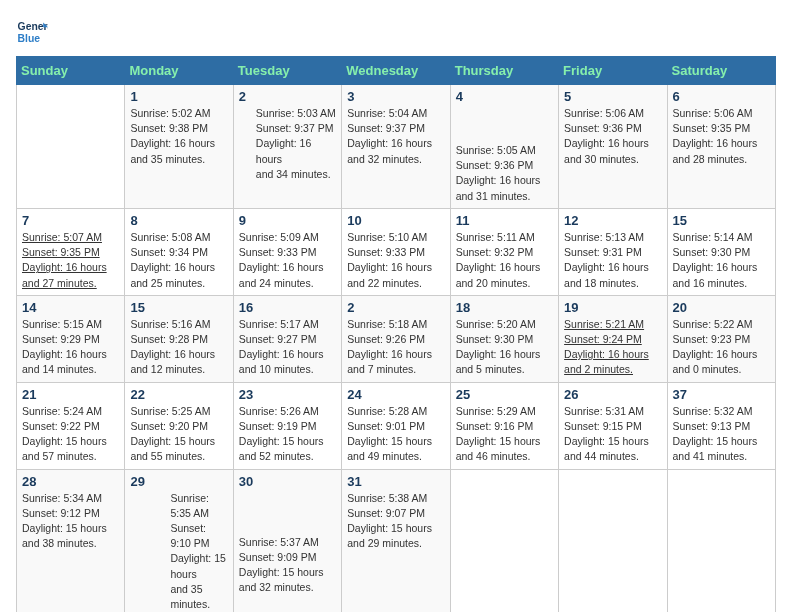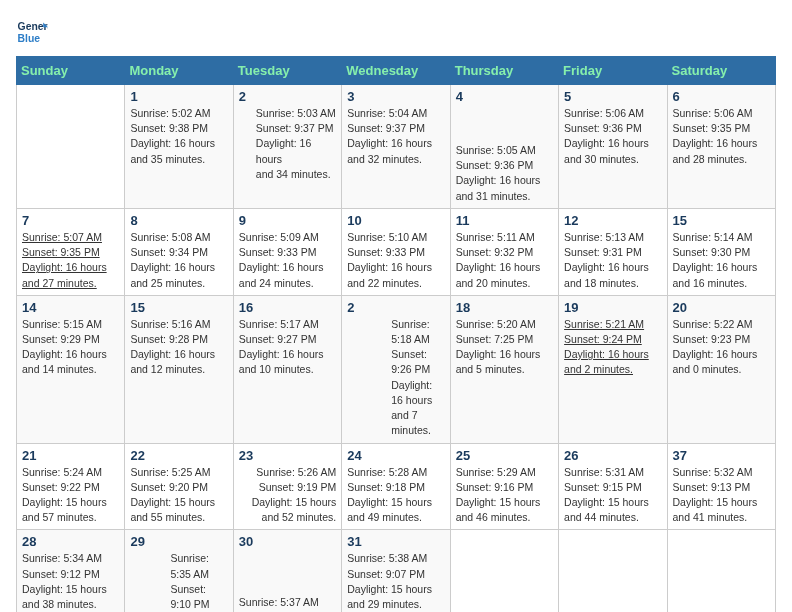--- a/index.html
+++ b/index.html
@@ -224,29 +224,29 @@
         </td>
         <td>
           <span class="day-num">16</span>
           <div class="day-info" style="white-space: pre-line;">Sunrise: 5:17 AM
 Sunset: 9:27 PM
 Daylight: 16 hours
 and 10 minutes.</div>
         </td>
         <td>
           <span class="day-num">2</span>
-          <div class="day-info" style="white-space: pre-line; margin-left: 44px;">Sunrise: 5:18 AM
+          <div class="day-info" style="white-space: pre-line;">Sunrise: 5:18 AM
 Sunset: 9:26 PM
 Daylight: 16 hours
 and 7 minutes.</div>
         </td>
         <td>
           <span class="day-num">18</span>
           <div class="day-info" style="white-space: pre-line;">Sunrise: 5:20 AM
-Sunset: 7:25 PM
+Sunset: 9:30 PM
 Daylight: 16 hours
 and 5 minutes.</div>
         </td>
         <td>
           <span class="day-num">19</span>
           <div class="day-info" style="white-space: pre-line; text-decoration: underline;">Sunrise: 5:21 AM
 Sunset: 9:24 PM
 Daylight: 16 hours
 and 2 minutes.</div>
         </td>
@@ -268,29 +268,29 @@
         </td>
         <td>
           <span class="day-num">22</span>
           <div class="day-info" style="white-space: pre-line;">Sunrise: 5:25 AM
 Sunset: 9:20 PM
 Daylight: 15 hours
 and 55 minutes.</div>
         </td>
         <td>
           <span class="day-num">23</span>
-          <div class="day-info" style="white-space: pre-line; text-align: right;">Sunrise: 5:26 AM
+          <div class="day-info" style="white-space: pre-line;">Sunrise: 5:26 AM
 Sunset: 9:19 PM
 Daylight: 15 hours
 and 52 minutes.</div>
         </td>
         <td>
           <span class="day-num">24</span>
           <div class="day-info" style="white-space: pre-line;">Sunrise: 5:28 AM
-Sunset: 9:18 PM
+Sunset: 9:01 PM
 Daylight: 15 hours
 and 49 minutes.</div>
         </td>
         <td>
           <span class="day-num">25</span>
           <div class="day-info" style="white-space: pre-line;">Sunrise: 5:29 AM
 Sunset: 9:16 PM
 Daylight: 15 hours
 and 46 minutes.</div>
         </td>

